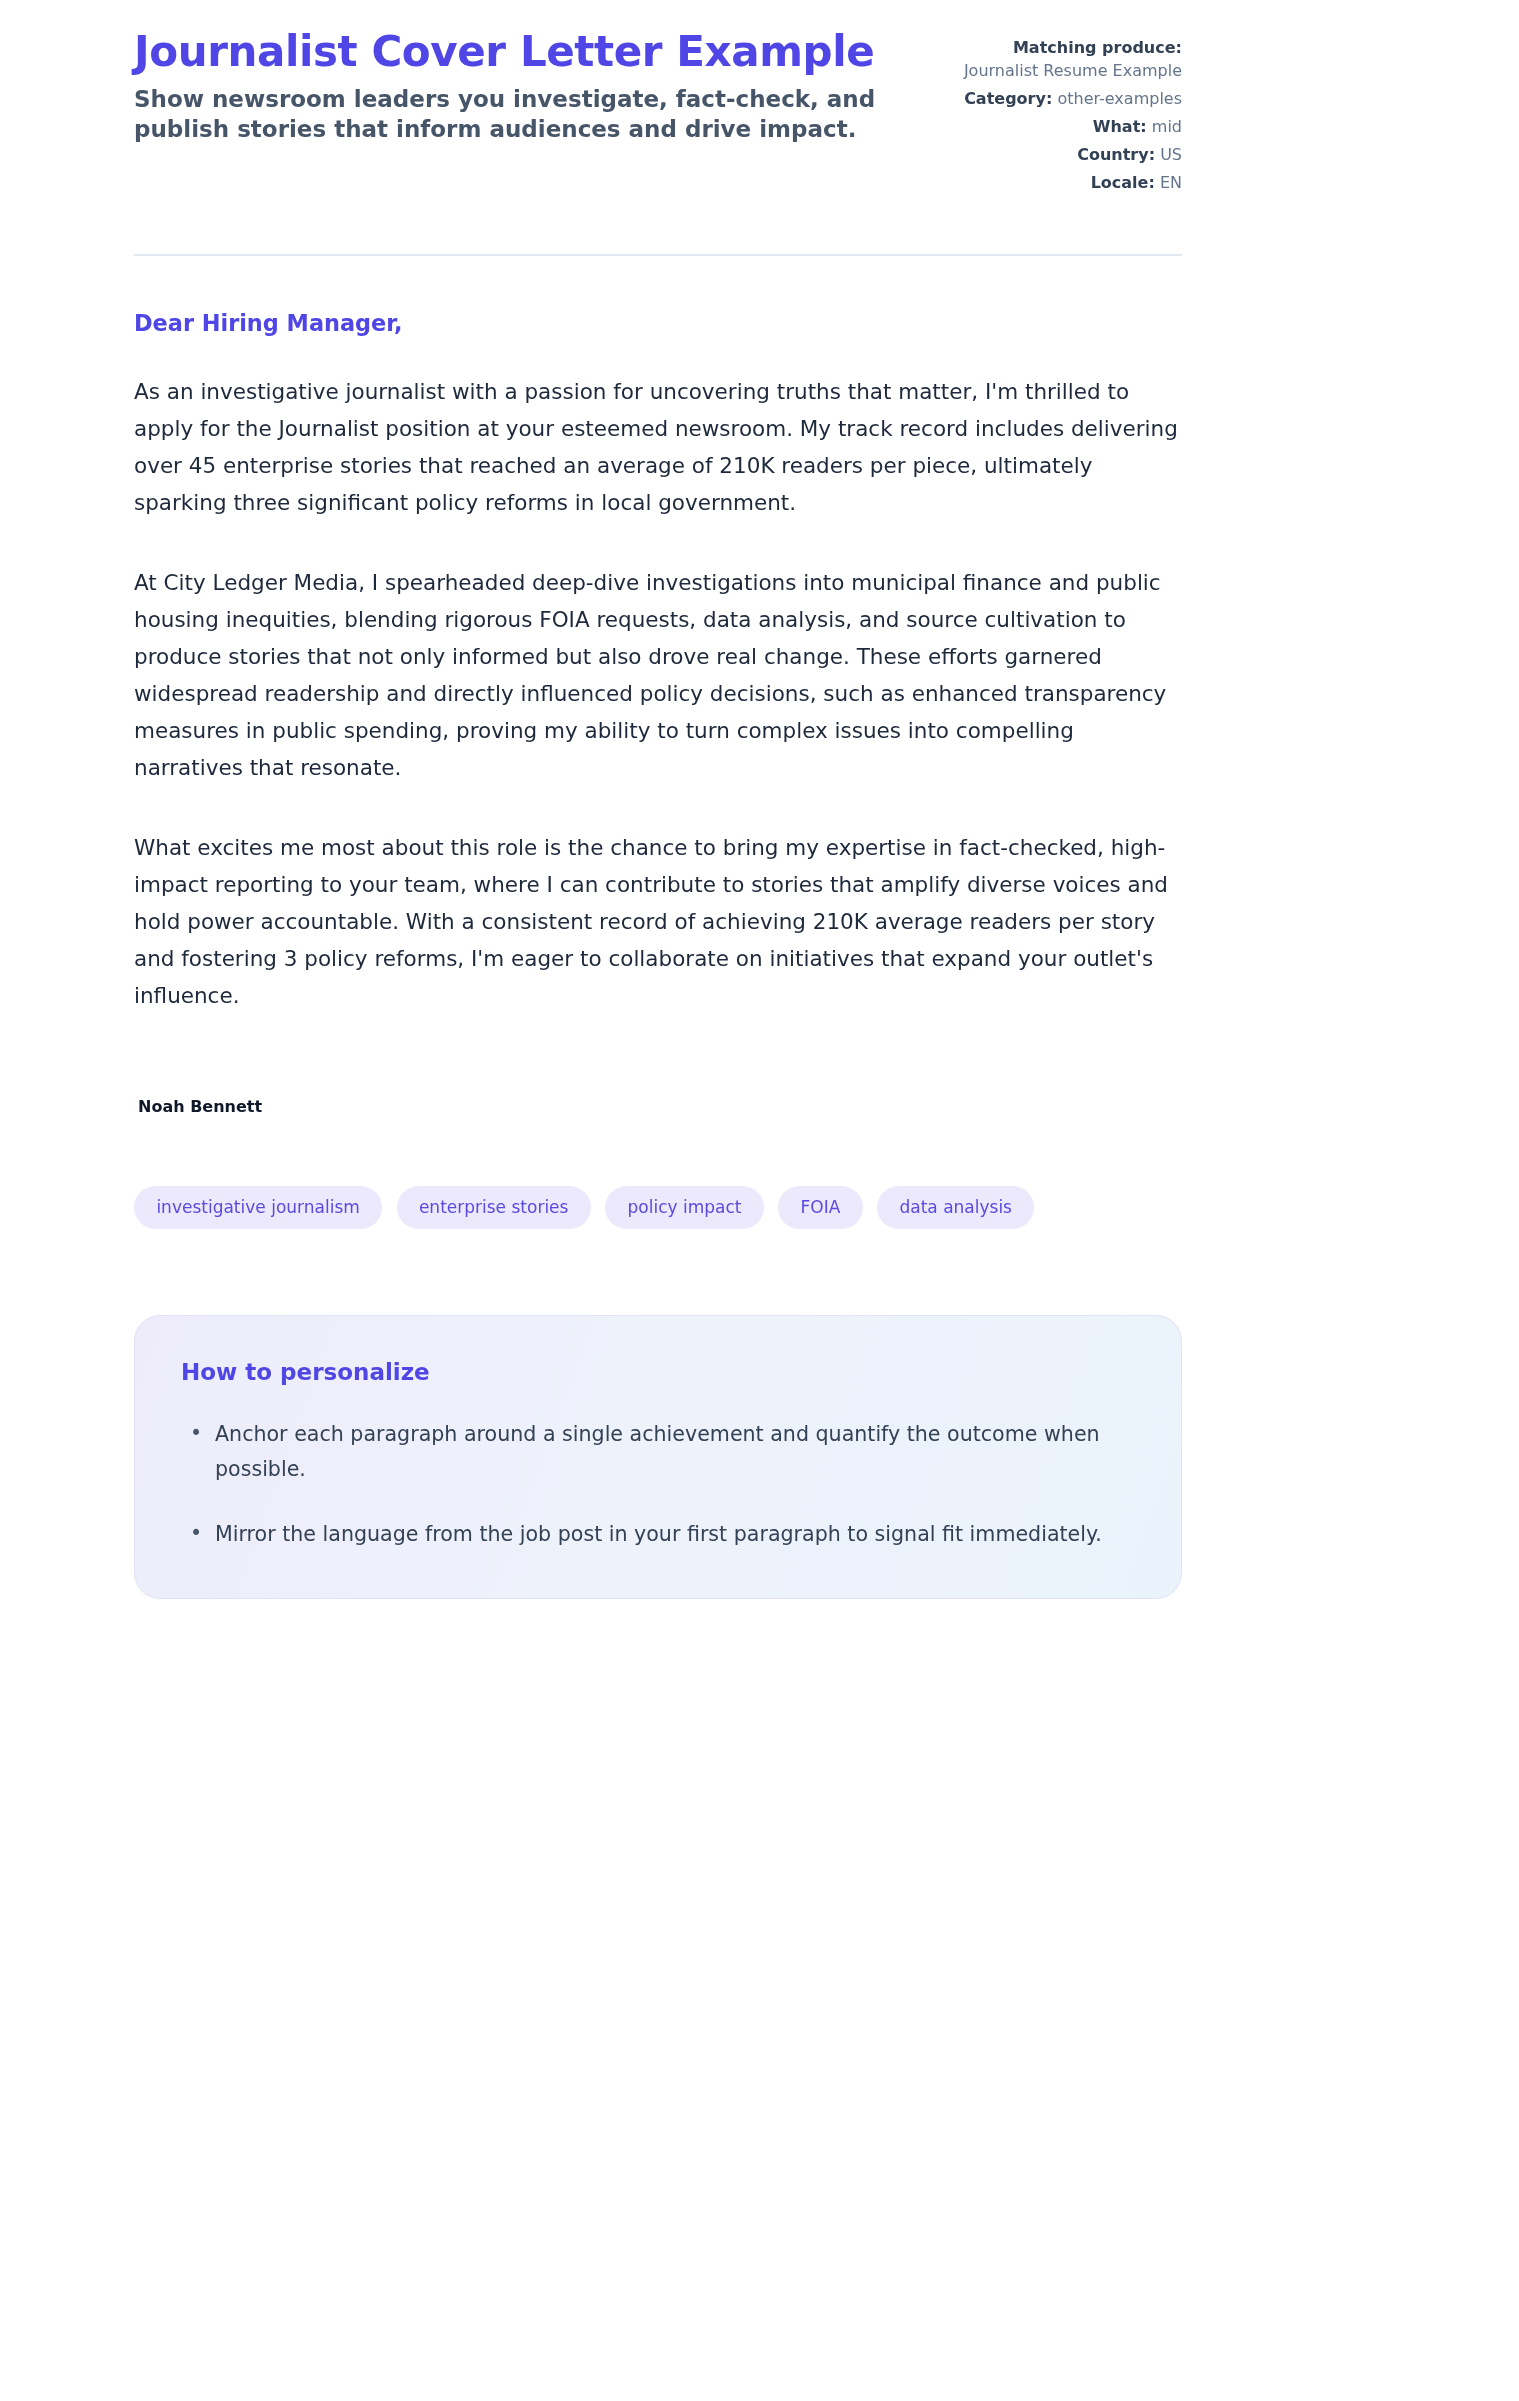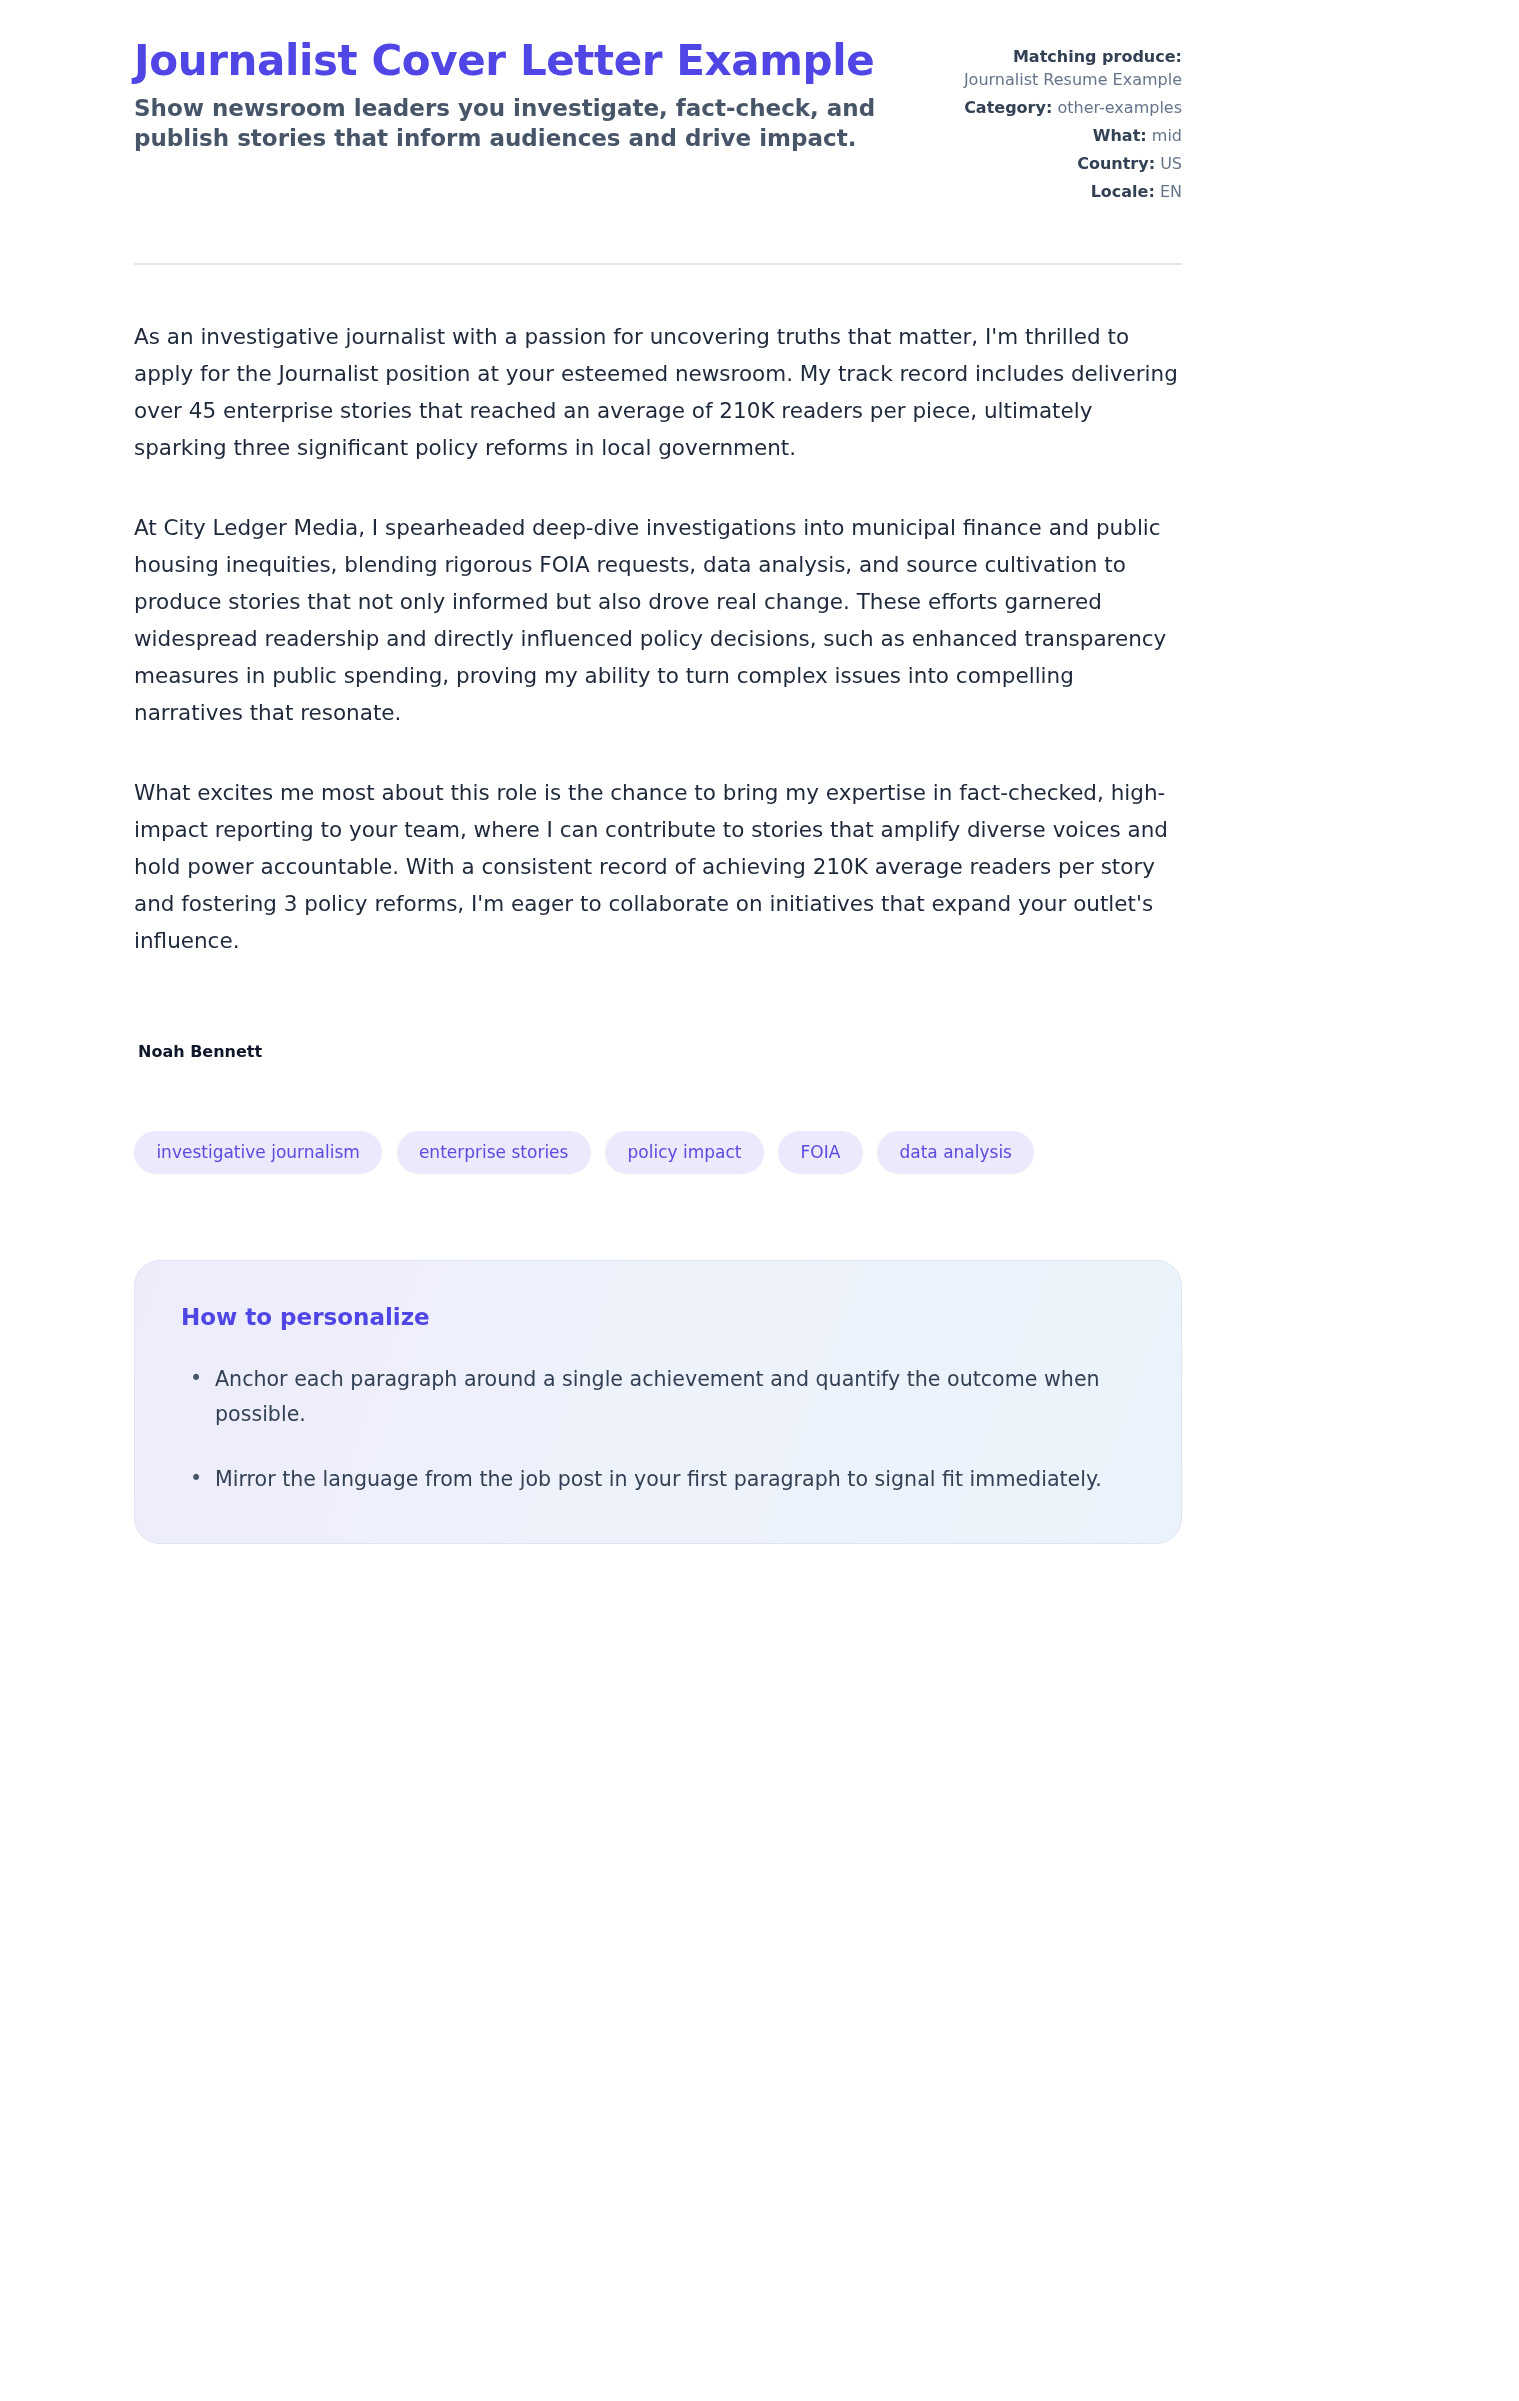--- a/index.html
+++ b/index.html
@@ -9,21 +9,21 @@
     background: #ffffff;
   }
   body {
     width: 1520px;
     min-height: 2401px;
     font-family: "DejaVu Sans", "Liberation Sans", sans-serif;
     color: #1e293b;
   }
   .page {
     width: 1316px;
-    padding: 37px 134px 107px 134px;
+    padding: 28px 134px 107px 134px;
   }
 
   
   .header {
     display: flex;
     align-items: flex-start;
     justify-content: space-between;
     gap: 43px;
   }
   .header-left {
@@ -189,20 +189,21 @@
       <div class="meta-row">
         <span class="meta-label">Locale:</span>
         <span class="meta-value">EN</span>
       </div>
     </div>
   </div>
 
   <hr class="divider">
 
   <div class="letter">
+    <p class="salutation">Dear Hiring Manager,</p>
     <p class="para">As an investigative journalist with a passion for uncovering truths that matter, I'm thrilled to apply for the Journalist position at your esteemed newsroom. My track record includes delivering over 45 enterprise stories that reached an average of 210K readers per piece, ultimately sparking three significant policy reforms in local government.</p>
     <p class="para">At City Ledger Media, I spearheaded deep-dive investigations into municipal finance and public housing inequities, blending rigorous FOIA requests, data analysis, and source cultivation to produce stories that not only informed but also drove real change. These efforts garnered widespread readership and directly influenced policy decisions, such as enhanced transparency measures in public spending, proving my ability to turn complex issues into compelling narratives that resonate.</p>
     <p class="para">What excites me most about this role is the chance to bring my expertise in fact-checked, high-impact reporting to your team, where I can contribute to stories that amplify diverse voices and hold power accountable. With a consistent record of achieving 210K average readers per story and fostering 3 policy reforms, I'm eager to collaborate on initiatives that expand your outlet's influence.</p>
 
     <div class="signature">
       <p class="sig-name">Noah Bennett</p>
     </div>
   </div>
 
   <div class="tags">

